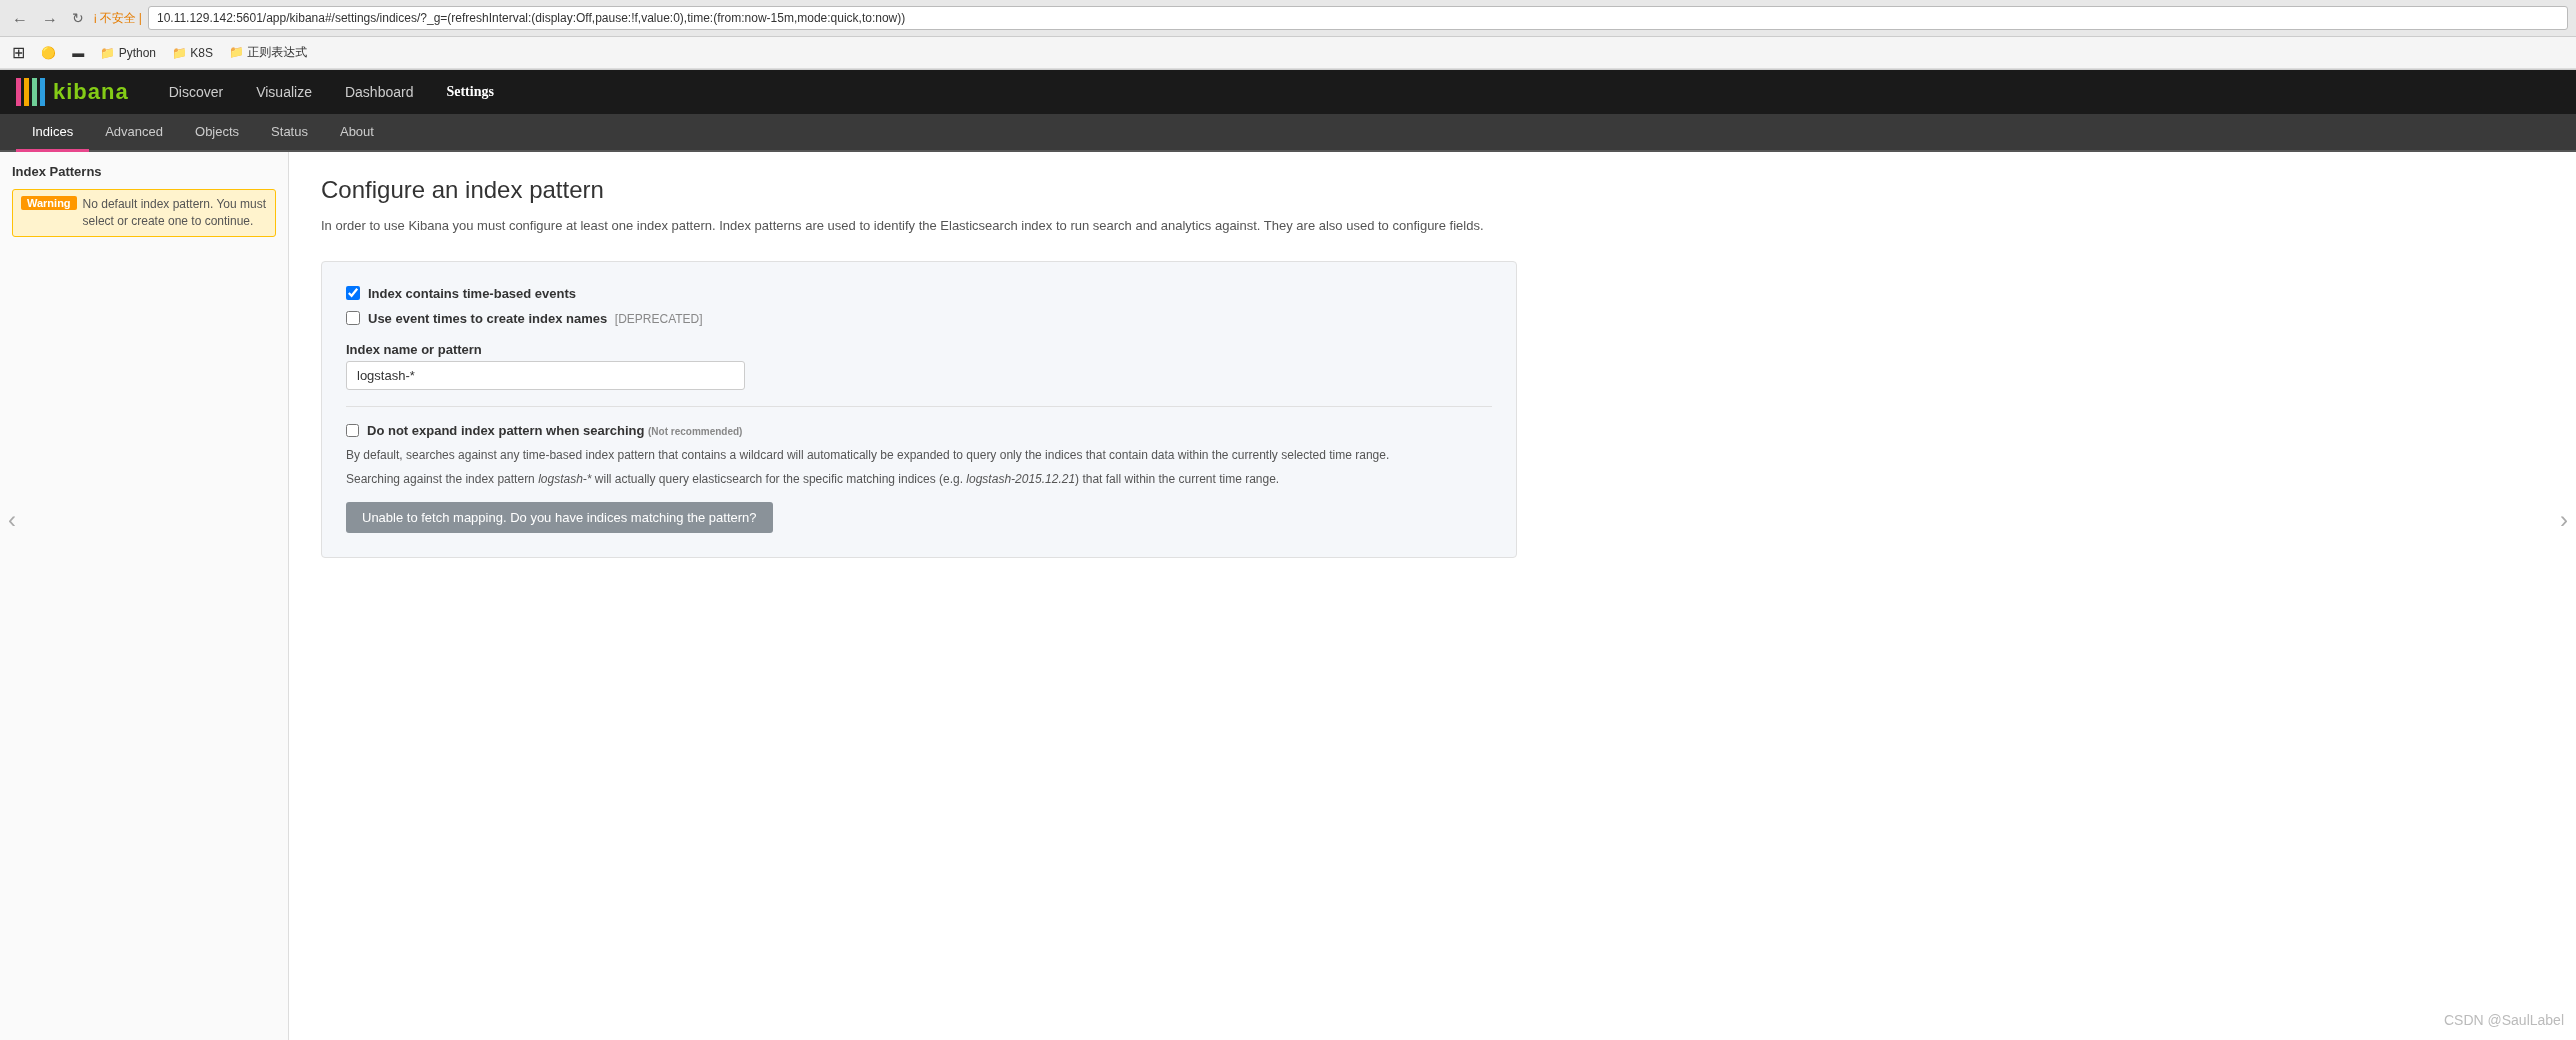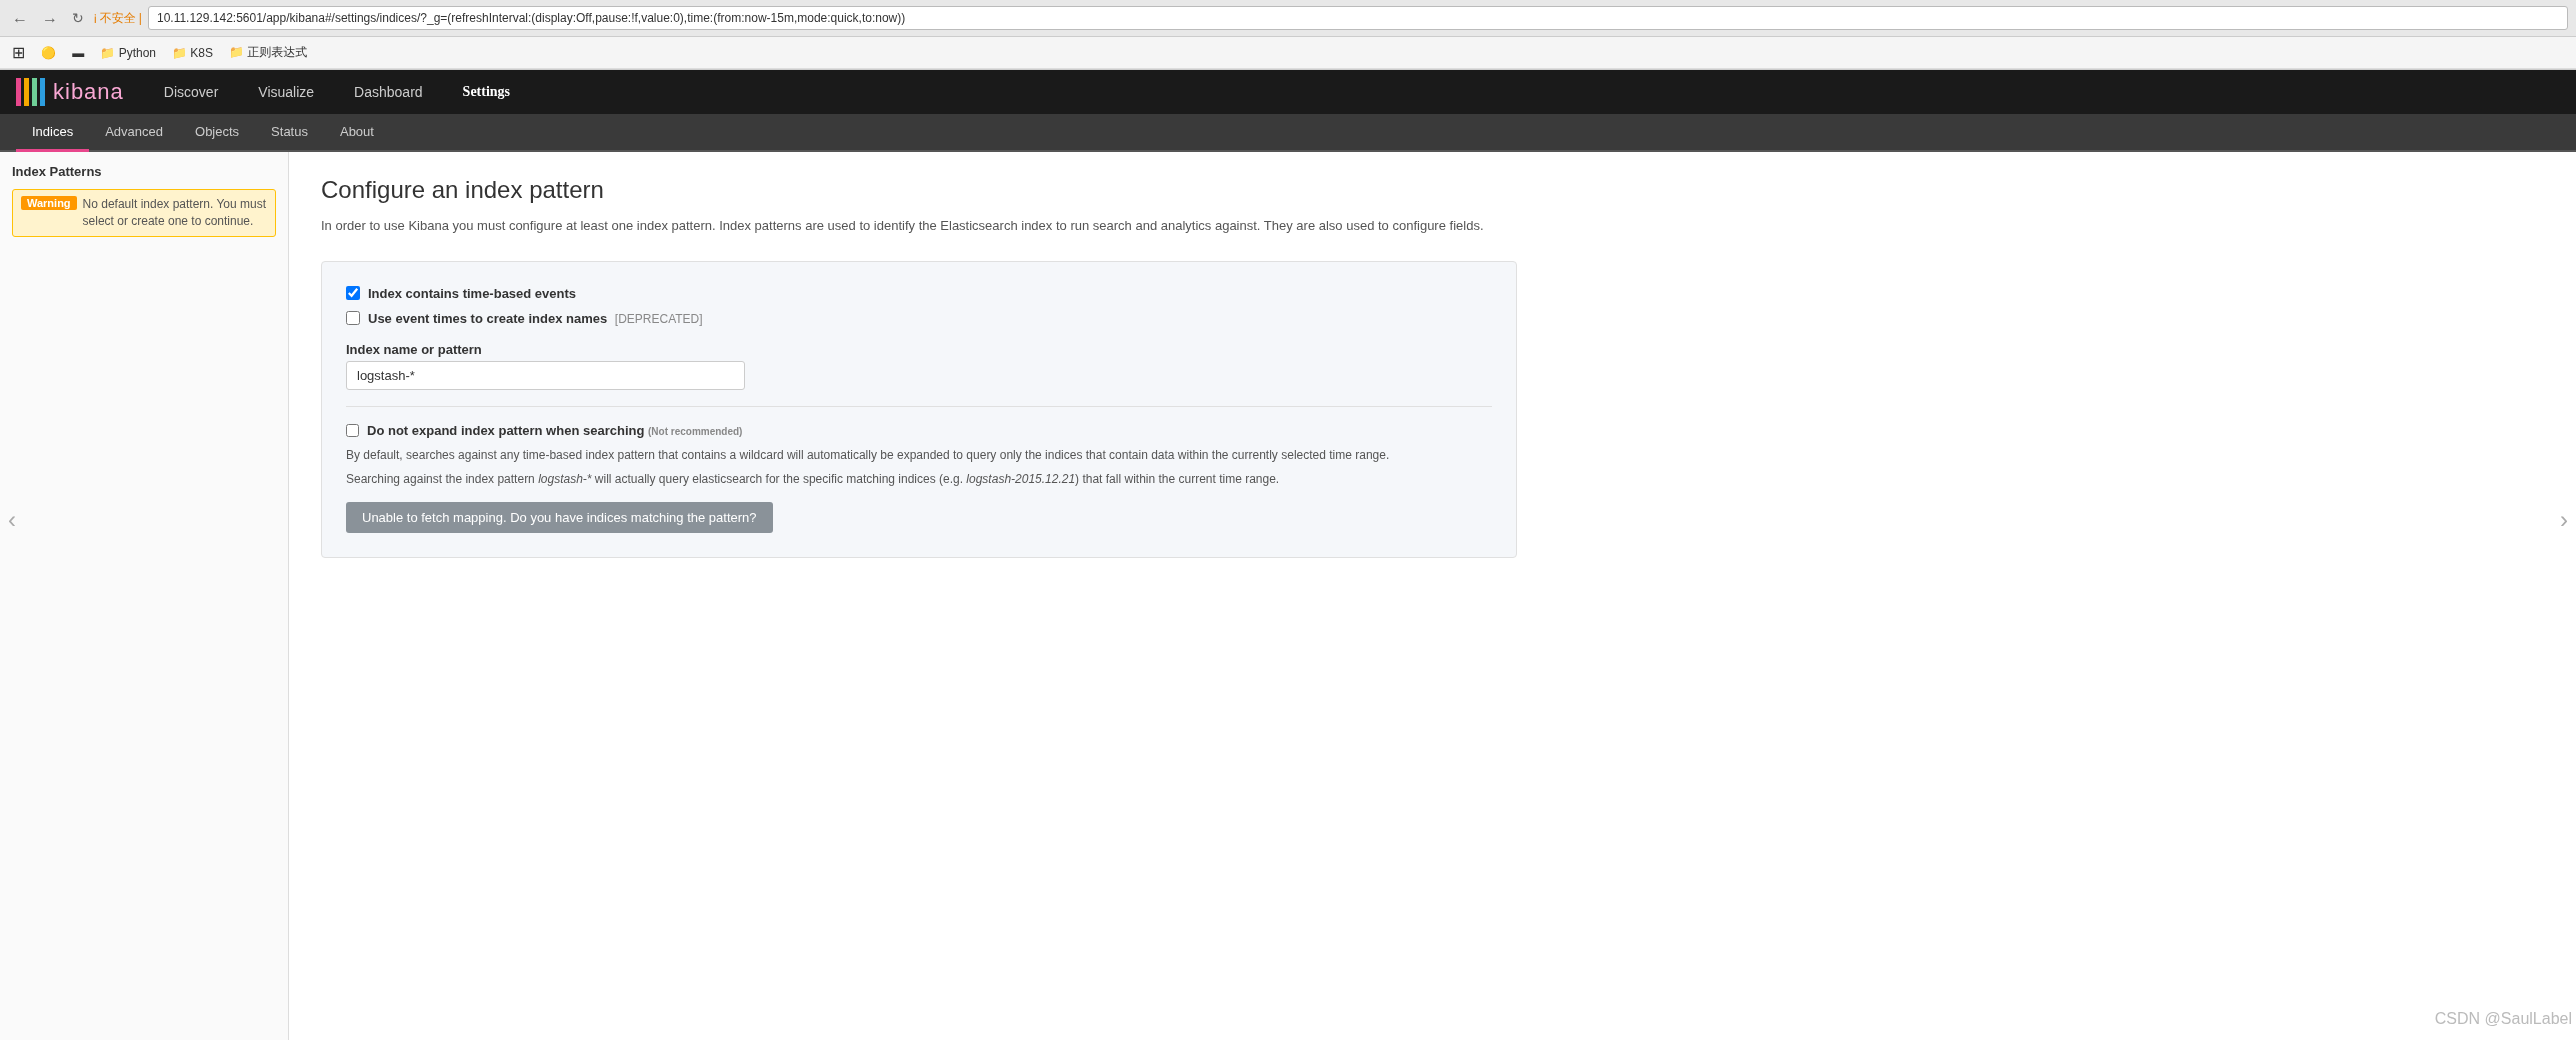--- a/index.html
+++ b/index.html
@@ -18,22 +18,22 @@
 
     
     .kibana-header { background: #1a1a1a; display: flex; align-items: center; padding: 0 16px; height: 44px; }
     .kibana-logo { display: flex; align-items: center; margin-right: 24px; }
     .kibana-logo-bars { display: flex; gap: 3px; margin-right: 8px; }
     .logo-bar { width: 5px; height: 28px; }
     .bar1 { background: #e8478c; }
     .bar2 { background: #f5a700; }
     .bar3 { background: #6fcf97; }
     .bar4 { background: #2d9ee0; }
-    .kibana-logo-text { color: #f9a8d4; font-size: 22px; font-weight: 400; letter-spacing: 1px; }
-    .kibana-nav { display: flex; gap: 8px; }
+    .kibana-logo-text { color: #84cc16; font-size: 22px; font-weight: 700; letter-spacing: 1px; }
+    .kibana-nav { display: flex; gap: 1px; }
     .kibana-nav-item { color: #ccc; padding: 12px 16px; cursor: pointer; font-size: 14px; text-decoration: none; }
     .kibana-nav-item.active { color: white; font-weight: bold; font-family: Liberation Serif, serif; }
 
     
     .settings-subnav { background: #3a3a3a; display: flex; padding: 0 16px; border-bottom: 2px solid #555; }
     .subnav-item { padding: 10px 16px; color: #ccc; cursor: pointer; font-size: 13px; border-bottom: 3px solid transparent; margin-bottom: -2px; }
     .subnav-item.active { color: white; border-bottom: 3px solid #e8478c; }
 
     
     .main-layout { display: flex; min-height: calc(100vh - 130px); }
@@ -69,21 +69,21 @@
 
     .do-not-expand-row { display: flex; align-items: center; gap: 8px; margin-bottom: 8px; }
     .not-recommended { color: #888; font-size: 10px; font-weight: bold; }
 
     .expand-desc { font-size: 12px; color: #555; margin-bottom: 6px; line-height: 1.5; }
     .expand-desc em { font-style: italic; }
 
     .fetch-button { background: #8a9299; color: white; border: none; padding: 8px 16px; border-radius: 3px; font-size: 13px; cursor: pointer; margin-top: 8px; }
 
     
-    .watermark { position: fixed; bottom: 12px; right: 4px; font-size: 16px; color: #bbb; }
+    .watermark { position: fixed; bottom: 12px; right: 12px; font-size: 14px; color: #bbb; }
   </style>
 </head>
 <body>
 
 <div class="browser-chrome">
   <div class="browser-toolbar">
     <button class="browser-nav-btn">←</button>
     <button class="browser-nav-btn">→</button>
     <button class="browser-nav-btn browser-refresh">↻</button>
     <div class="security-badge">

